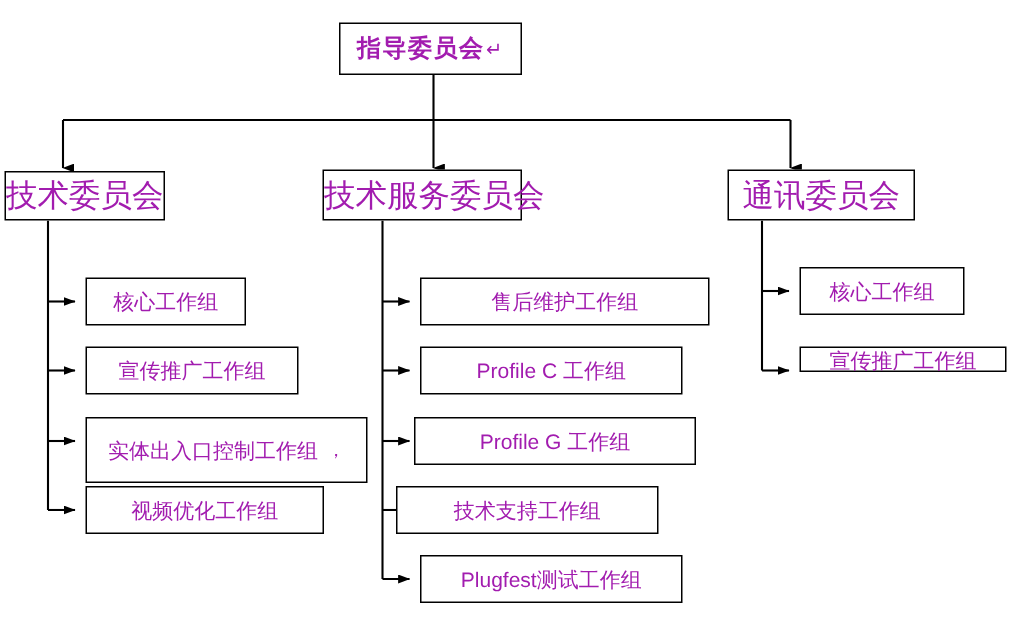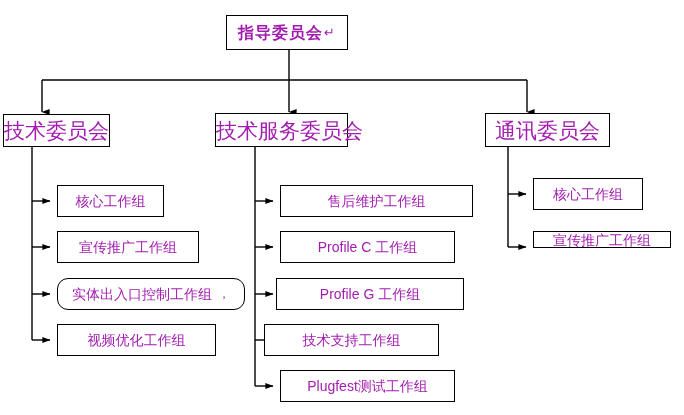--- a/index.html
+++ b/index.html
@@ -141,21 +141,21 @@
   </div>
 
   <div class="node leaf" style="left:57px; top:185px; width:107px; height:32px;">
     <span class="node-label">核心工作组</span>
   </div>
 
   <div class="node leaf" style="left:57px; top:231px; width:142px; height:32px;">
     <span class="node-label">宣传推广工作组</span>
   </div>
 
-  <div class="node leaf" style="left:57px; top:278px; width:188px; height:32px;border-radius:11px;">
+  <div class="node leaf" style="left:57px; top:278px; width:188px; height:44px;">
     <span class="node-label">实体出入口控制工作组</span>
       <span class="trailing-mark">，</span>
   </div>
 
   <div class="node leaf" style="left:57px; top:324px; width:159px; height:32px;">
     <span class="node-label">视频优化工作组</span>
   </div>
 
   <div class="node leaf" style="left:280px; top:185px; width:193px; height:32px;">
     <span class="node-label">售后维护工作组</span>

